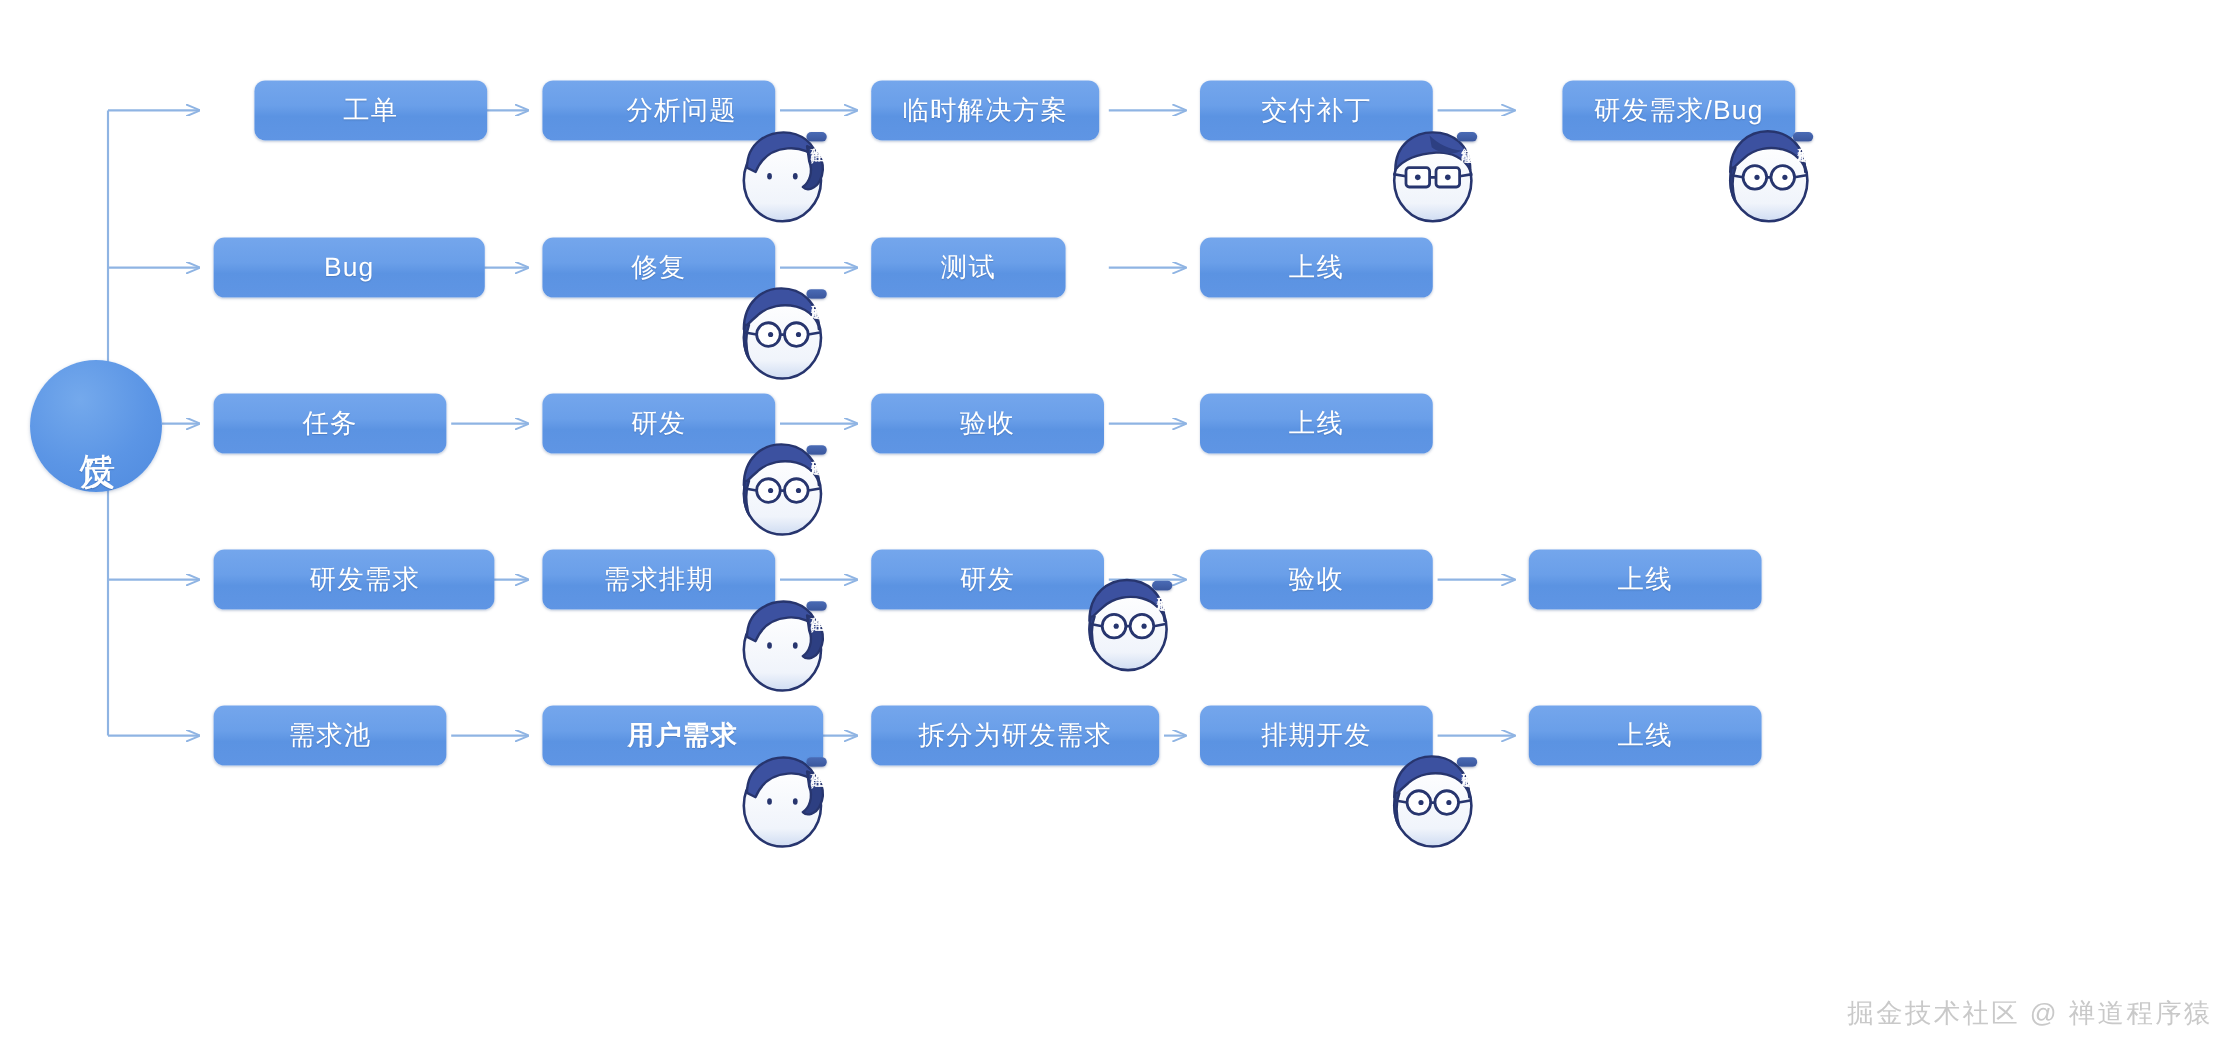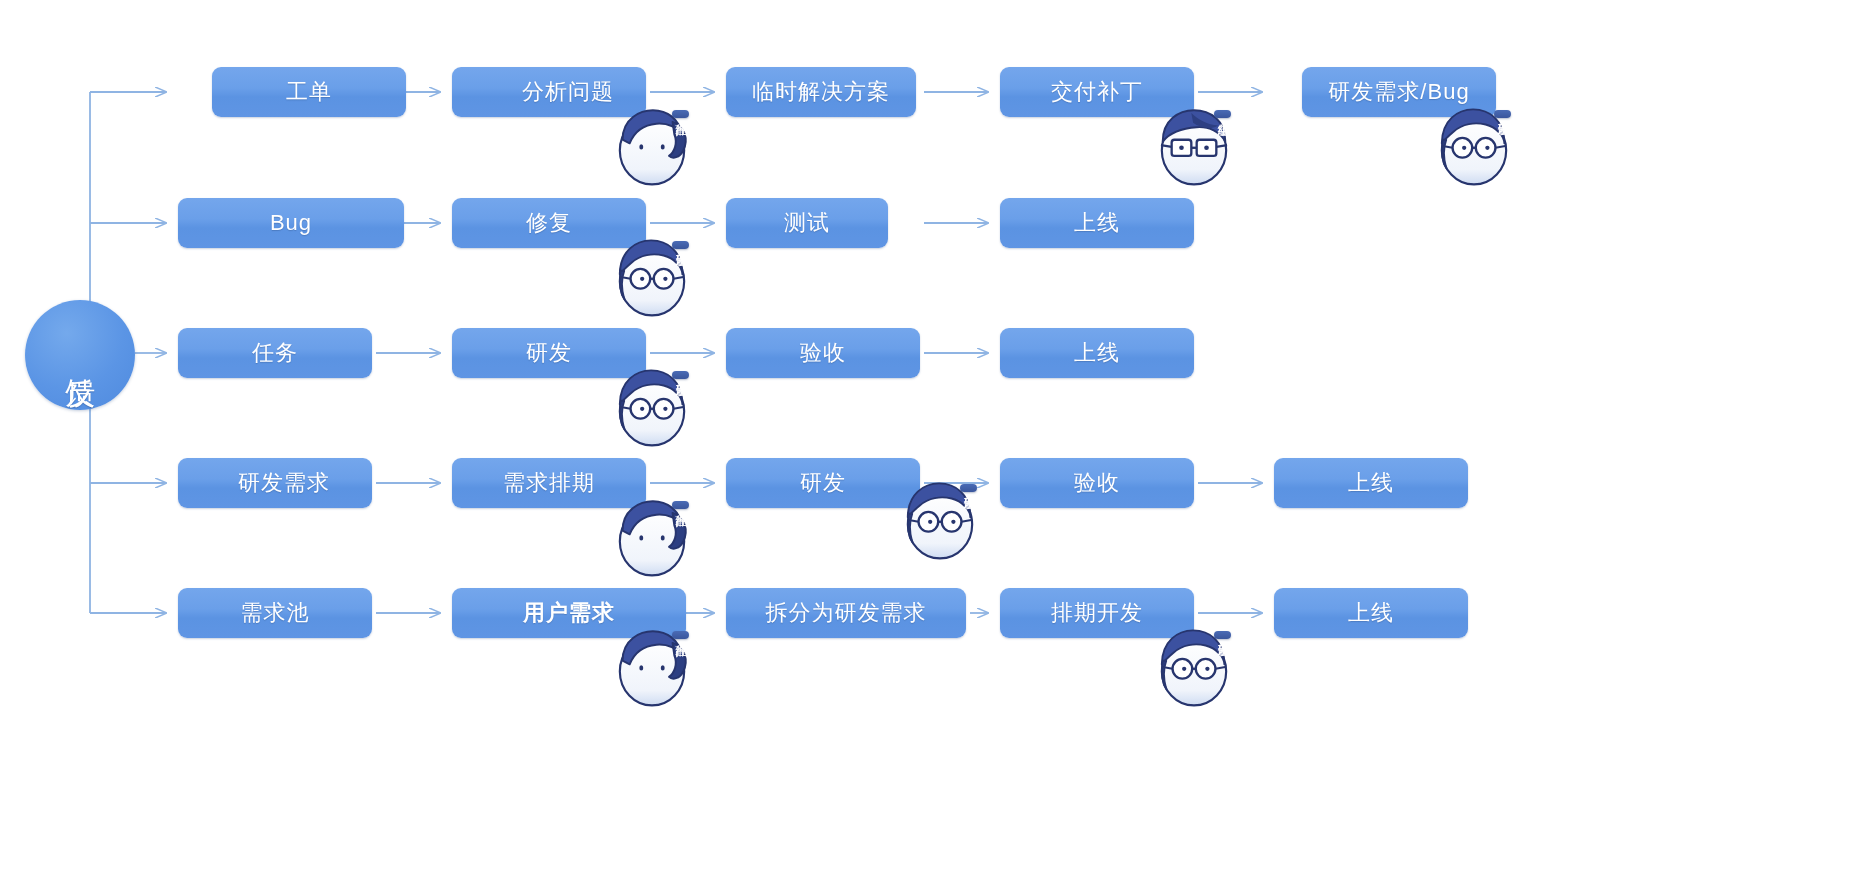--- a/index.html
+++ b/index.html
@@ -169,21 +169,21 @@
       </div>
       <div class="node" style="left: 452px; top: 328px; width: 194px;">
         <span class="node-label">研发</span>
       </div>
       <div class="node" style="left: 726px; top: 328px; width: 194px;">
         <span class="node-label">验收</span>
       </div>
       <div class="node" style="left: 1000px; top: 328px; width: 194px;">
         <span class="node-label">上线</span>
       </div>
-      <div class="node" style="left: 178px; top: 458px; width: 194px; padding-left: 24px;">
+      <div class="node" style="left: 178px; top: 458px; width: 234px; padding-left: 24px;">
         <span class="node-label">研发需求</span>
       </div>
       <div class="node" style="left: 452px; top: 458px; width: 194px;">
         <span class="node-label">需求排期</span>
       </div>
       <div class="node" style="left: 726px; top: 458px; width: 194px;">
         <span class="node-label">研发</span>
       </div>
       <div class="node" style="left: 1000px; top: 458px; width: 194px;">
         <span class="node-label">验收</span>
@@ -380,13 +380,14 @@
                <circle cx="60" cy="49" r="11" fill="#ffffff" stroke="#27356e" stroke-width="2.6"></circle>
                <path d="M45,49 L49,49" stroke="#27356e" stroke-width="2.6"></path>
                <path d="M12,47 L23,49 M82,47 L71,49" stroke="#27356e" stroke-width="2.4"></path>
                <circle cx="36" cy="49" r="2.4" fill="#27356e"></circle>
           <circle cx="62" cy="49" r="2.4" fill="#27356e"></circle>
   </svg>
         <span class="tag">通用研发</span>
       </div>
     </div>
 
+  <div class="watermark">掘金技术社区 @ 禅道程序猿</div>
 </div>
 
 </body></html>

